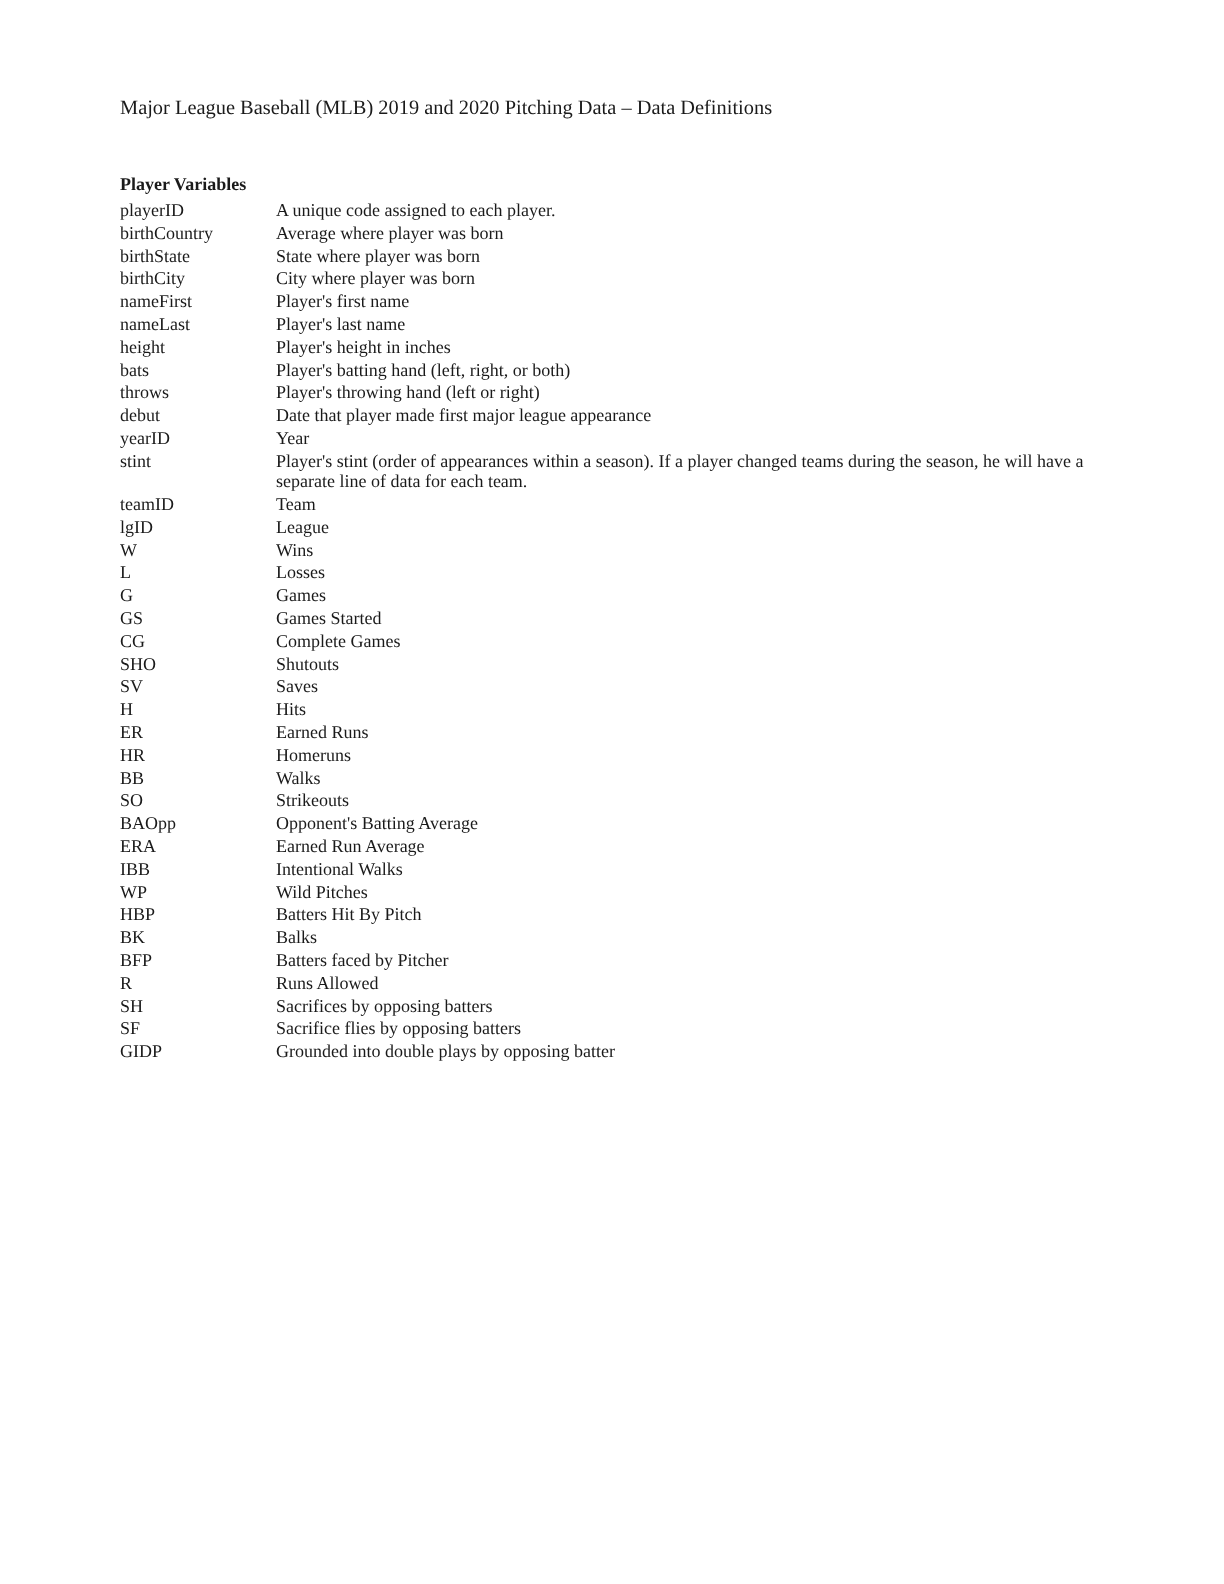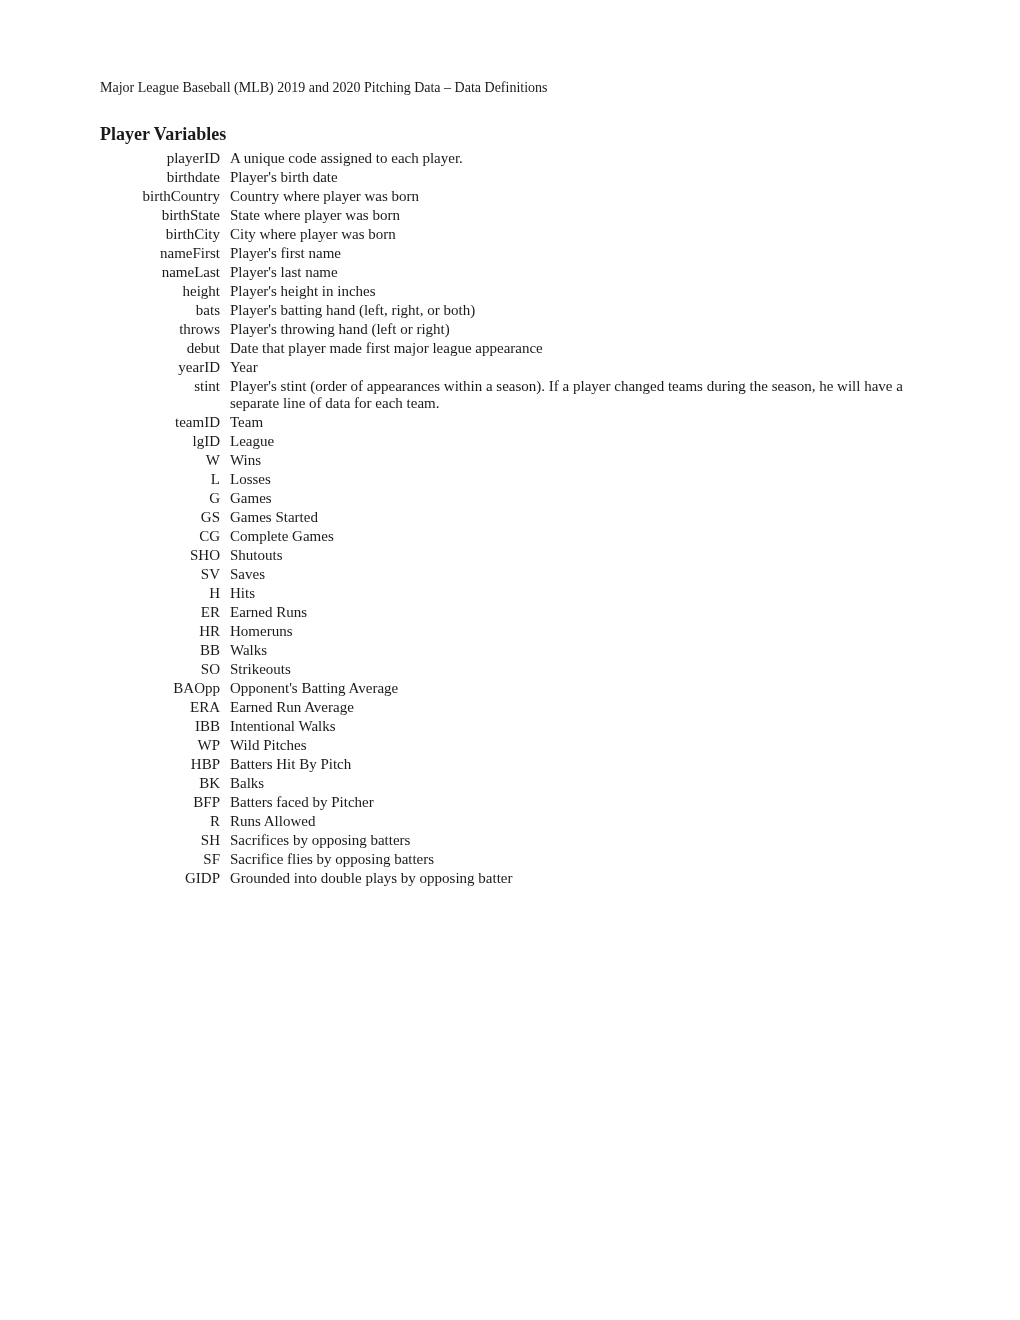--- a/index.html
+++ b/index.html
@@ -10,68 +10,63 @@
     body {
       background: #ffffff;
       font-family: "Times New Roman", Times, serif;
       font-size: 15px;
       color: #1a1a1a;
       width: 1020px;
       min-height: 1320px;
       padding: 80px 100px 80px 100px;
     }
     .page-title {
-      font-size: 14px;
-      margin-bottom: 28px;
+      font-size: 17px;
+      margin-bottom: 46px;
       font-weight: normal;
     }
     .section-heading {
-      font-size: 18px;
+      font-size: 15px;
       font-weight: bold;
       margin-bottom: 4px;
     }
     .definitions-table {
       width: 100%;
       border-collapse: collapse;
     }
     .definitions-table tr td {
       padding: 1px 0;
       vertical-align: top;
     }
     .definitions-table tr td:first-child {
       width: 130px;
       min-width: 130px;
       padding-right: 10px;
       white-space: nowrap;
-      text-align: right;
     }
     .definitions-table tr td:last-child {
       width: auto;
     }
   </style>
 </head>
 <body>
 
 <p class="page-title">Major League Baseball (MLB) 2019 and 2020 Pitching Data – Data Definitions</p>
 
 <p class="section-heading">Player Variables</p>
 
 <table class="definitions-table">
   <tbody id="definitions-tbody">
   <tr>
         <td>playerID</td>
         <td>A unique code assigned to each player.</td>
       </tr>
       <tr>
-        <td>birthdate</td>
-        <td>Player's birth date</td>
-      </tr>
-      <tr>
         <td>birthCountry</td>
-        <td>Country where player was born</td>
+        <td>Average where player was born</td>
       </tr>
       <tr>
         <td>birthState</td>
         <td>State where player was born</td>
       </tr>
       <tr>
         <td>birthCity</td>
         <td>City where player was born</td>
       </tr>
       <tr>

